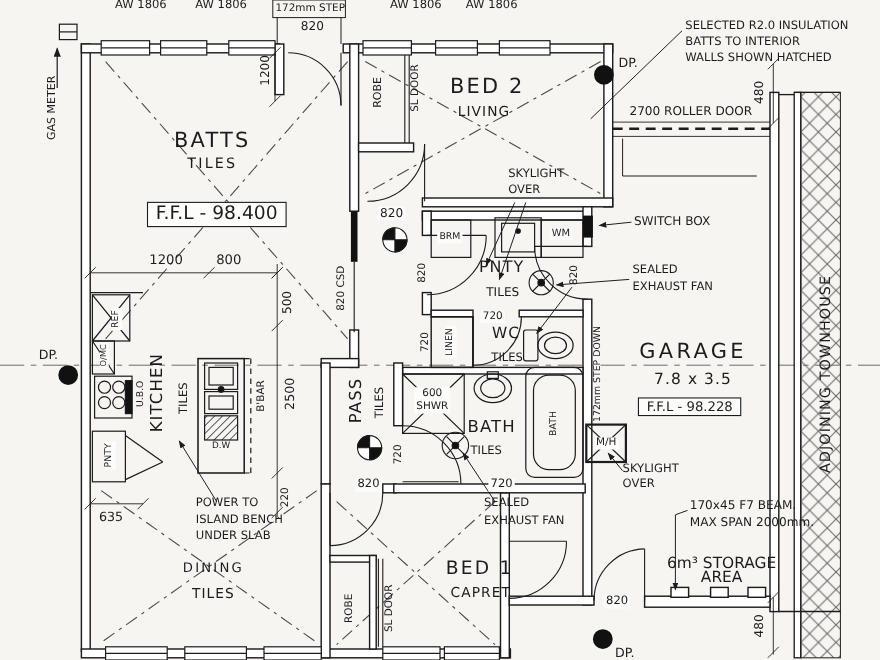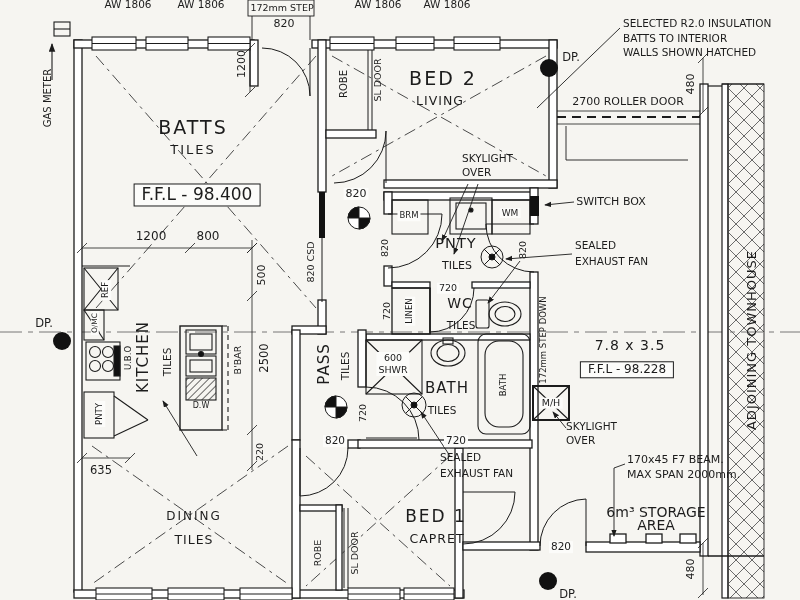--- a/index.html
+++ b/index.html
@@ -332,20 +332,21 @@
 <div class="lbl left pre" style="left:575px;top:238px;font-size:10.5px;line-height:15.5px">SEALED
 EXHAUST FAN</div>
 
 <div class="lbl bg" style="left:448px;top:288px;font-size:9.5px">720</div>
 <div class="lbl ls1" style="left:460px;top:304px;font-size:14px">WC</div>
 <div class="lbl" style="left:461px;top:326px;font-size:10.5px">TILES</div>
 <div class="lbl v bg" style="left:410px;top:311px;font-size:8.5px">LINEN</div>
 <div class="lbl v" style="left:387px;top:311px;font-size:9.5px">720</div>
 <div class="lbl v" style="left:544px;top:340px;font-size:8.5px">172mm STEP DOWN</div>
 
+<div class="lbl ls3" style="left:630px;top:320px;font-size:19px">GARAGE</div>
 <div class="lbl ls1" style="left:630px;top:346px;font-size:14px">7.8 x 3.5</div>
 <div class="lbl box" style="left:627px;top:370px;font-size:12px">F.F.L - 98.228</div>
 <div class="lbl bg" style="left:551px;top:403px;font-size:9.5px">M/H</div>
 <div class="lbl left pre" style="left:566px;top:419px;font-size:10.5px;line-height:14px">SKYLIGHT
 OVER</div>
 <div class="lbl left pre" style="left:627px;top:452px;font-size:11px;line-height:15px">170x45 F7 BEAM.
 MAX SPAN 2000mm.</div>
 <div class="lbl pre" style="left:656px;top:519px;font-size:14px;line-height:13px">6m³ STORAGE
 AREA</div>
 <div class="lbl bg" style="left:561px;top:547px;font-size:10.5px">820</div>
@@ -365,20 +366,23 @@
 <div class="lbl left pre" style="left:440px;top:450px;font-size:10.5px;line-height:15.5px">SEALED
 EXHAUST FAN</div>
 
 <div class="lbl ls2" style="left:436px;top:517px;font-size:17px">BED 1</div>
 <div class="lbl ls1" style="left:437px;top:539px;font-size:12.5px">CAPRET</div>
 <div class="lbl v" style="left:318px;top:553px;font-size:9.5px">ROBE</div>
 <div class="lbl v" style="left:355px;top:553px;font-size:9.5px">SL DOOR</div>
 
 <div class="lbl ls2" style="left:194px;top:517px;font-size:12px">DINING</div>
 <div class="lbl ls1" style="left:194px;top:540px;font-size:12.5px">TILES</div>
+<div class="lbl left pre" style="left:178px;top:450px;font-size:10.5px;line-height:15px">POWER TO
+ISLAND BENCH
+UNDER SLAB</div>
 <div class="lbl" style="left:101px;top:470px;font-size:11.5px">635</div>
 <div class="lbl v" style="left:260px;top:452px;font-size:9.5px">220</div>
 <div class="lbl v" style="left:264px;top:358px;font-size:11.5px">2500</div>
 <div class="lbl v" style="left:238px;top:360px;font-size:9.5px">B'BAR</div>
 <div class="lbl v ls1" style="left:143px;top:357px;font-size:15px">KITCHEN</div>
 <div class="lbl v" style="left:168px;top:362px;font-size:10.5px">TILES</div>
 <div class="lbl v bg" style="left:106px;top:290px;font-size:8.5px">REF</div>
 <div class="lbl v bg" style="left:95px;top:323px;font-size:7.5px">O/MC</div>
 <div class="lbl v" style="left:129px;top:358px;font-size:8.5px">U.B.O</div>
 <div class="lbl v bg" style="left:100px;top:414px;font-size:8.5px">PNTY</div>

